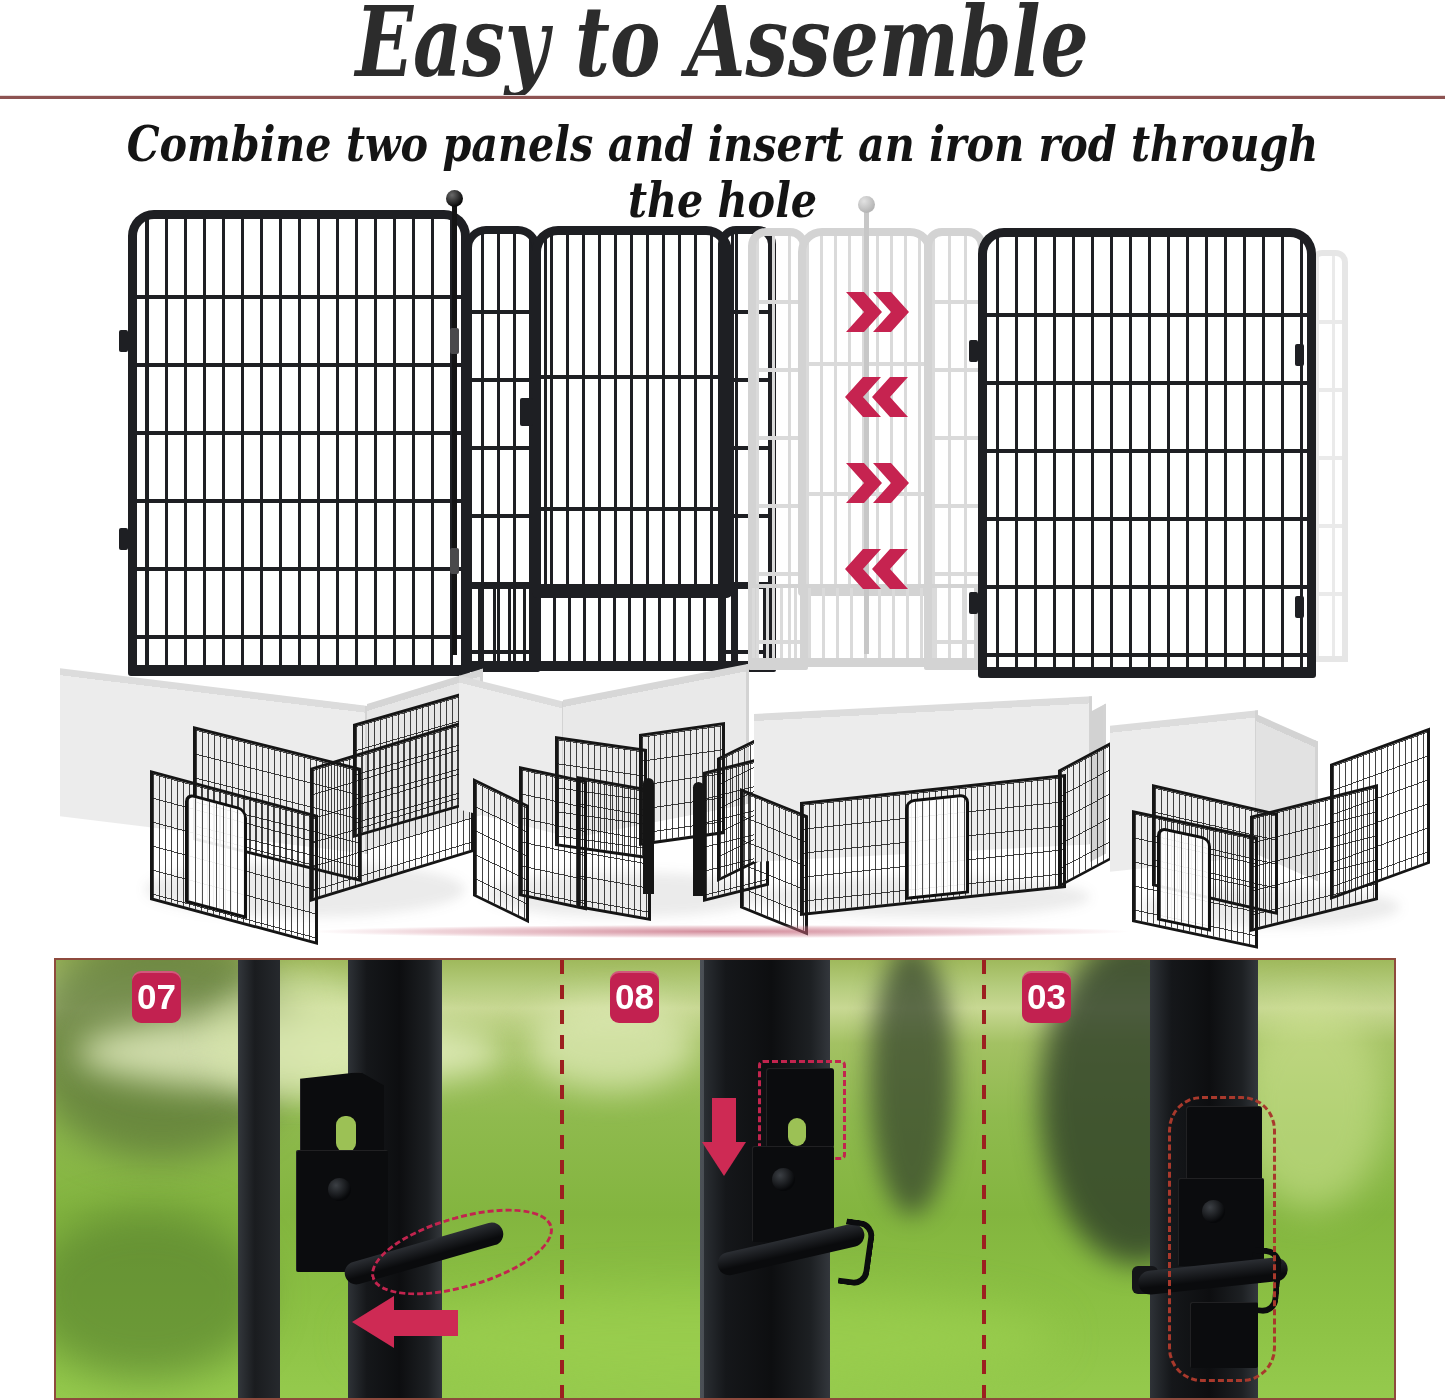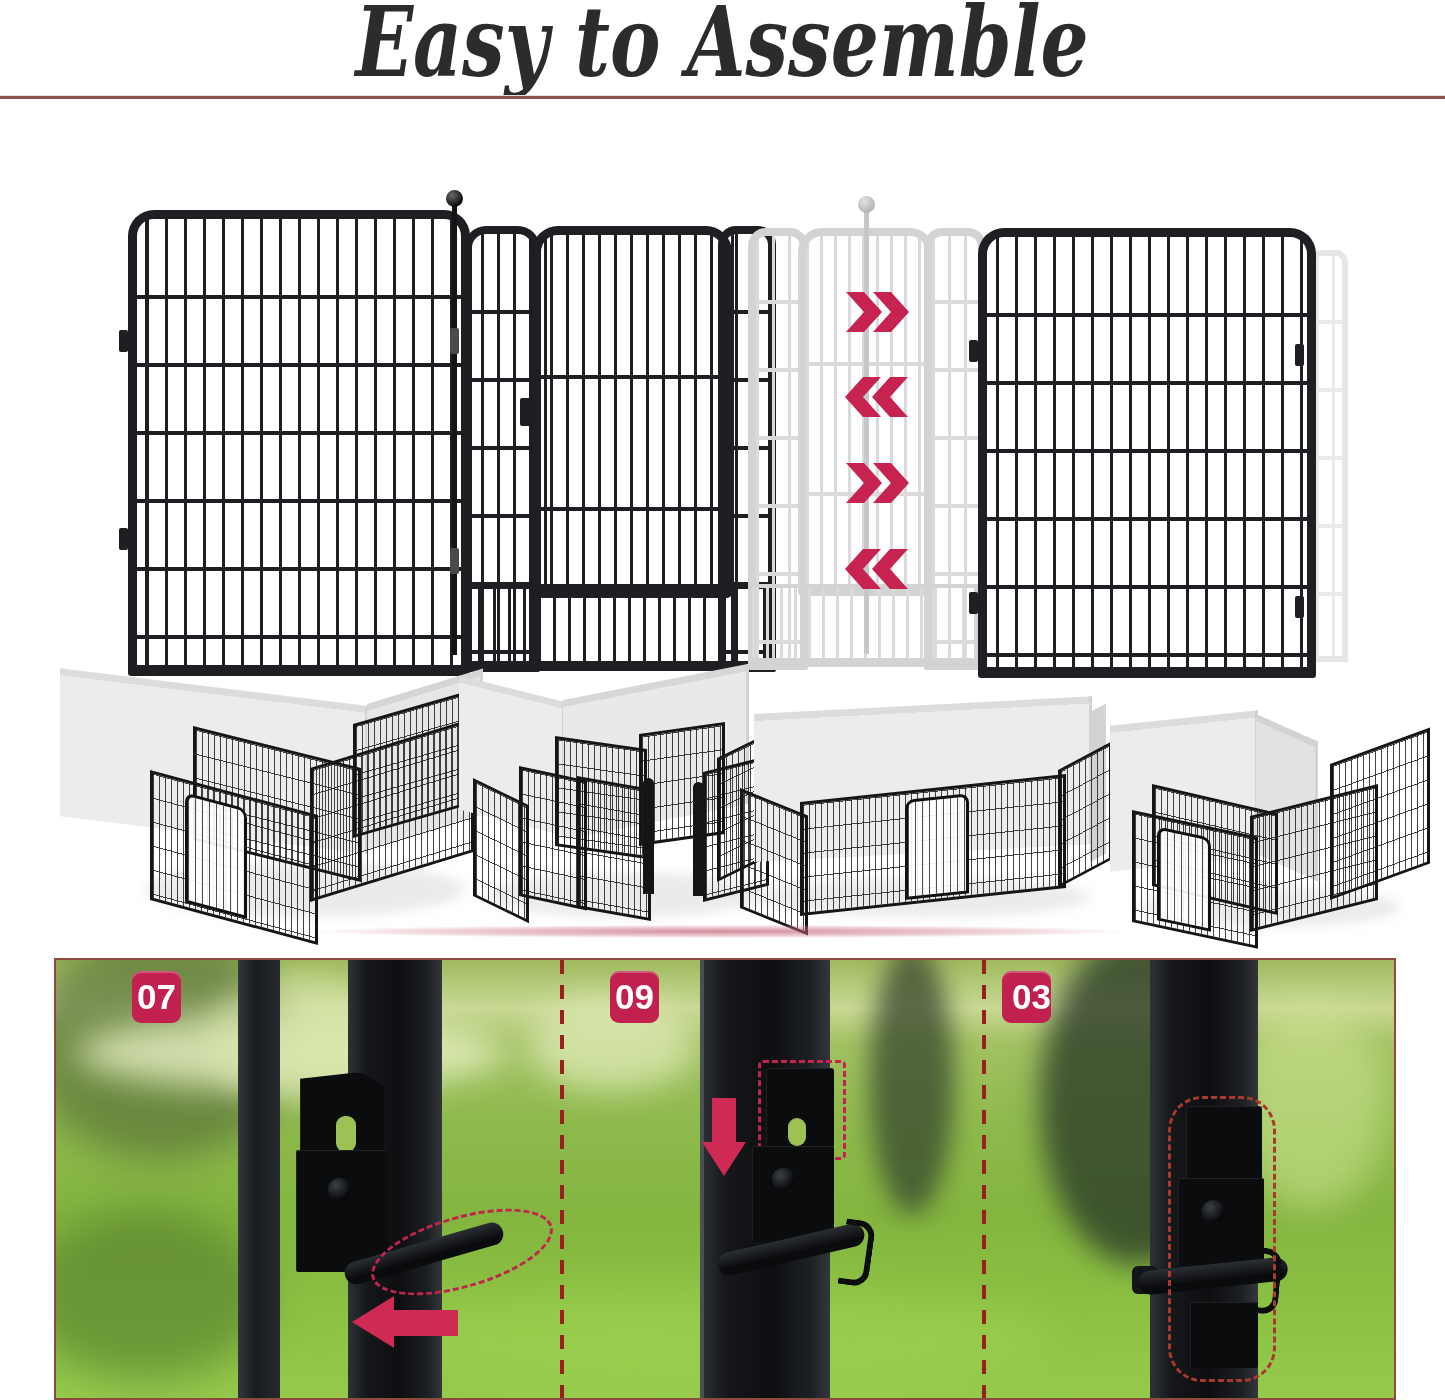--- a/index.html
+++ b/index.html
@@ -83,20 +83,21 @@
   .dashed-hl{position:absolute;border:3px dashed #c2244e;}
   .arrow-piece{position:absolute;background:#ce2a54;}
 </style>
 </head>
 <body>
 
 <div class="page">
 
   <div class="title"><span>Easy to Assemble</span></div>
   <div class="divider"></div>
+  <div class="subtitle"><span>Combine two panels and insert an iron rod through the hole</span></div>
 
   <div>
 
     <div class="mesh" style="left:128px;top:210px;width:324px;height:446px;border-radius:26px 26px 3px 3px;border-bottom-width:11px;"></div>
     <div class="tab" style="left:119px;top:330px;"></div>
     <div class="tab" style="left:119px;top:528px;"></div>
 
     <div class="rod" style="left:452px;top:206px;height:449px;"></div>
     <div class="ball" style="left:446px;top:190px;"></div>
     <div class="sleeve" style="left:450px;top:328px;"></div>
@@ -239,20 +240,20 @@
     <div class="hook" style="left:1194px;top:288px;transform:rotate(5deg);"></div>
     <div class="lpart" style="left:1134px;top:342px;width:68px;height:66px;border-radius:2px;"></div>
     <div class="dashed-hl" style="left:1112px;top:136px;width:102px;height:280px;border-radius:34px;border-color:#a8392c;"></div>
 
     <div class="dash-sep" style="left:504px;"></div>
     <div class="dash-sep" style="left:926px;"></div>
     <div class="badge" style="left:76px;">
         <span>07</span>
       </div>
     <div class="badge" style="left:554px;">
-        <span>09</span>
-      </div>
-    <div class="badge" style="left:946px;justify-content:flex-end;">
+        <span>08</span>
+      </div>
+    <div class="badge" style="left:966px;">
         <span>03</span>
       </div>
   </div>
 
 </div>
 
 </body></html>

